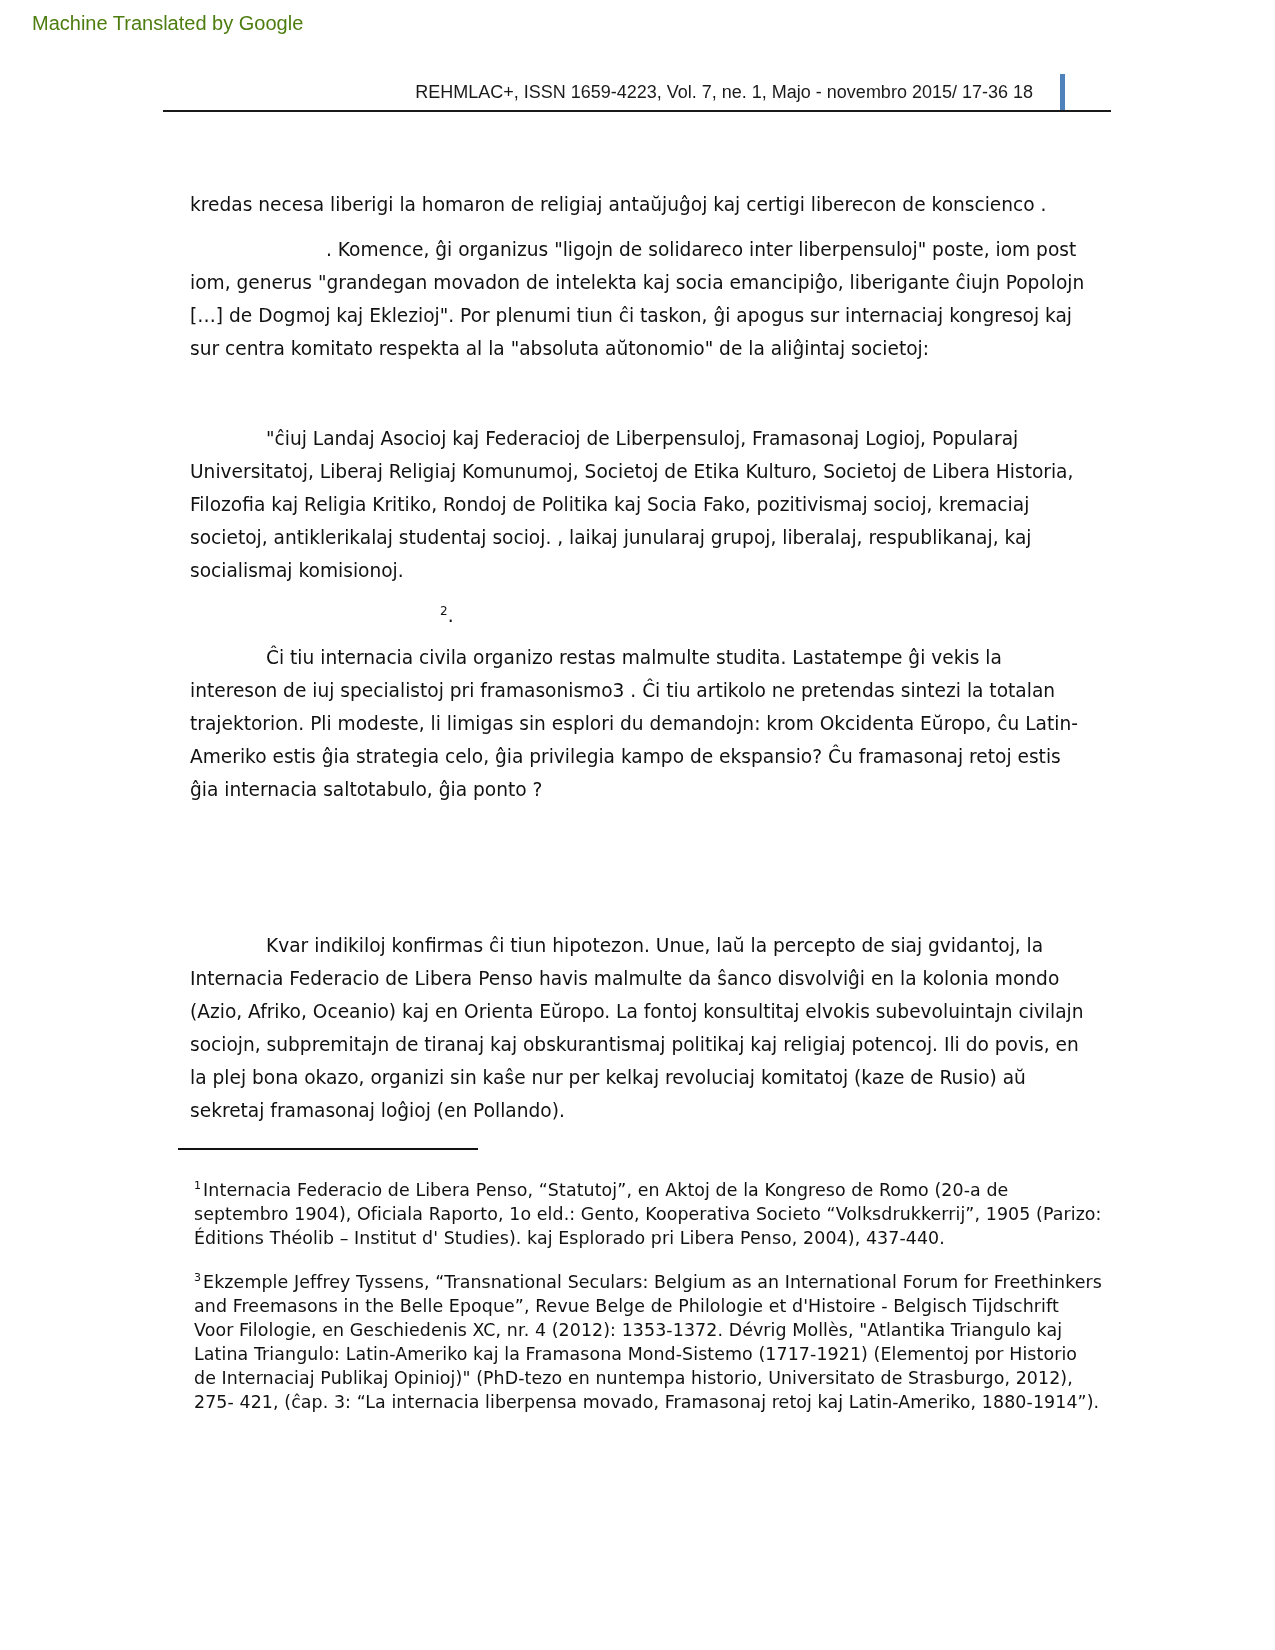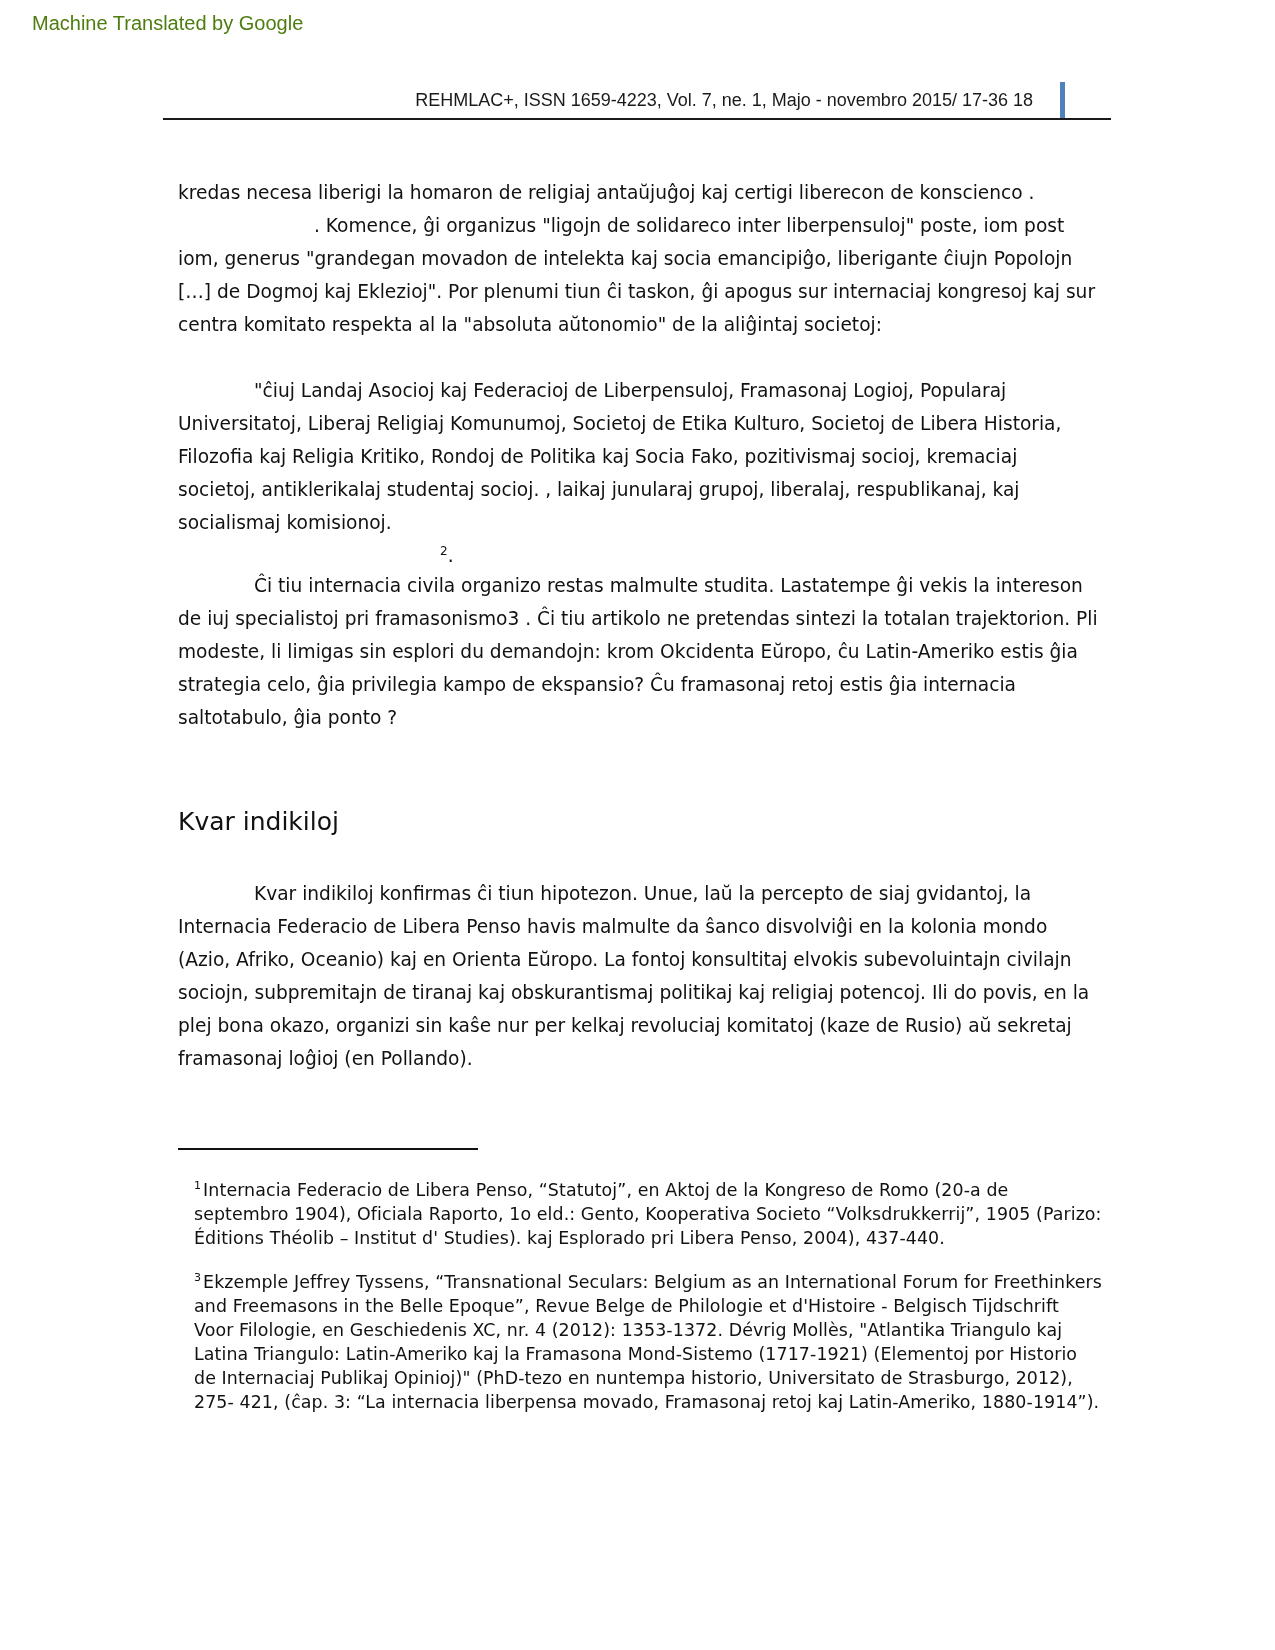--- a/index.html
+++ b/index.html
@@ -19,21 +19,20 @@
       font-size: 20px;
       color: #4d7c0f;
     }
     .running-header {
       position: absolute;
       left: 163px;
       top: 80px;
       width: 948px;
       height: 30px;
       border-bottom: 2px solid #1a1a1a;
-      margin-top: 8px;
     }
     .running-header .text {
       position: absolute;
       right: 78px;
       top: 2px;
       font-family: "Liberation Sans", sans-serif;
       font-size: 18px;
       color: #1a1a1a;
     }
     .running-header .accent-bar {
@@ -45,21 +44,21 @@
       background: #4f81bd;
     }
     .content {
       position: absolute;
       left: 178px;
       top: 176px;
       width: 920px;
       font-size: 18.6px;
       line-height: 33px;
     }
-    .content p { margin: 0; }
+    .content p { margin: 12px; }
     .indent { text-indent: 76px; }
     .fn-ref-line {
       text-align: left;
       padding-left: 262px;
       font-size: 18.6px;
       line-height: 24px;
       height: 30px;
     }
     .fn-ref-line sup { font-size: 12px; }
     .gap-l { height: 33px; }
@@ -103,21 +102,20 @@
 <div class="content">
   <p>kredas necesa liberigi la homaron de religiaj antaŭjuĝoj kaj certigi liberecon de konscienco .</p>
   <p style="text-indent:136px;">. Komence, ĝi organizus "ligojn de solidareco inter liberpensuloj" poste, iom post iom, generus "grandegan movadon de intelekta kaj socia emancipiĝo, liberigante ĉiujn Popolojn […] de Dogmoj kaj Eklezioj". Por plenumi tiun ĉi taskon, ĝi apogus sur internaciaj kongresoj kaj sur centra komitato respekta al la "absoluta aŭtonomio" de la aliĝintaj societoj:</p>
   <div class="gap-l"></div>
   <p class="indent">"ĉiuj Landaj Asocioj kaj Federacioj de Liberpensuloj, Framasonaj Logioj, Popularaj Universitatoj, Liberaj Religiaj Komunumoj, Societoj de Etika Kulturo, Societoj de Libera Historia, Filozofia kaj Religia Kritiko, Rondoj de Politika kaj Socia Fako, pozitivismaj socioj, kremaciaj societoj, antiklerikalaj studentaj socioj. , laikaj junularaj grupoj, liberalaj, respublikanaj, kaj socialismaj komisionoj.</p>
   <div class="fn-ref-line">
     <sup>2</sup><span>.</span>
   </div>
   <p class="indent">Ĉi tiu internacia civila organizo restas malmulte studita. Lastatempe ĝi vekis la intereson de iuj specialistoj pri framasonismo3 . Ĉi tiu artikolo ne pretendas sintezi la totalan trajektorion. Pli modeste, li limigas sin esplori du demandojn: krom Okcidenta Eŭropo, ĉu Latin-Ameriko estis ĝia strategia celo, ĝia privilegia kampo de ekspansio? Ĉu framasonaj retoj estis ĝia internacia saltotabulo, ĝia ponto ?</p>
   <div class="gap-xl"></div>
-  <h2 class="section-heading">Kvar indikiloj</h2>
   <div class="gap-l"></div>
   <p class="indent">Kvar indikiloj konfirmas ĉi tiun hipotezon. Unue, laŭ la percepto de siaj gvidantoj, la Internacia Federacio de Libera Penso havis malmulte da ŝanco disvolviĝi en la kolonia mondo (Azio, Afriko, Oceanio) kaj en Orienta Eŭropo. La fontoj konsultitaj elvokis subevoluintajn civilajn sociojn, subpremitajn de tiranaj kaj obskurantismaj politikaj kaj religiaj potencoj. Ili do povis, en la plej bona okazo, organizi sin kaŝe nur per kelkaj revoluciaj komitatoj (kaze de Rusio) aŭ sekretaj framasonaj loĝioj (en Pollando).</p>
 </div>
 
 <div class="footnote-rule"></div>
 
 <div class="footnotes">
   <p class="fn"><sup>1</sup><span>Internacia Federacio de Libera Penso, “Statutoj”, en Aktoj de la Kongreso de Romo (20-a de septembro 1904), Oficiala Raporto, 1o eld.: Gento, Kooperativa Societo “Volksdrukkerrij”, 1905 (Parizo: Éditions Théolib – Institut d' Studies). kaj Esplorado pri Libera Penso, 2004), 437-440.</span></p>
   <p class="fn"><sup>3</sup><span>Ekzemple Jeffrey Tyssens, “Transnational Seculars: Belgium as an International Forum for Freethinkers and Freemasons in the Belle Epoque”, Revue Belge de Philologie et d'Histoire - Belgisch Tijdschrift Voor Filologie, en Geschiedenis XC, nr. 4 (2012): 1353-1372. Dévrig Mollès, "Atlantika Triangulo kaj Latina Triangulo: Latin-Ameriko kaj la Framasona Mond-Sistemo (1717-1921) (Elementoj por Historio de Internaciaj Publikaj Opinioj)" (PhD-tezo en nuntempa historio, Universitato de Strasburgo, 2012), 275- 421, (ĉap. 3: “La internacia liberpensa movado, Framasonaj retoj kaj Latin-Ameriko, 1880-1914”).</span></p>
 </div>

